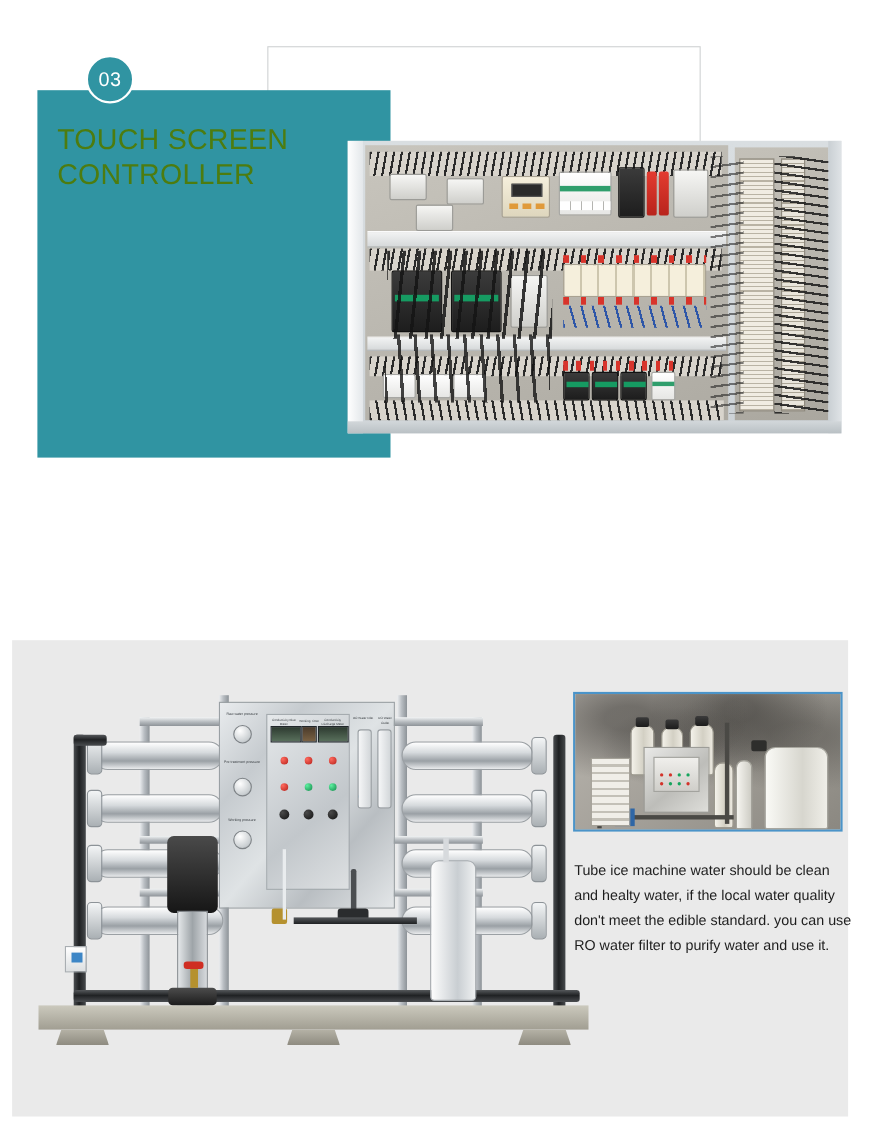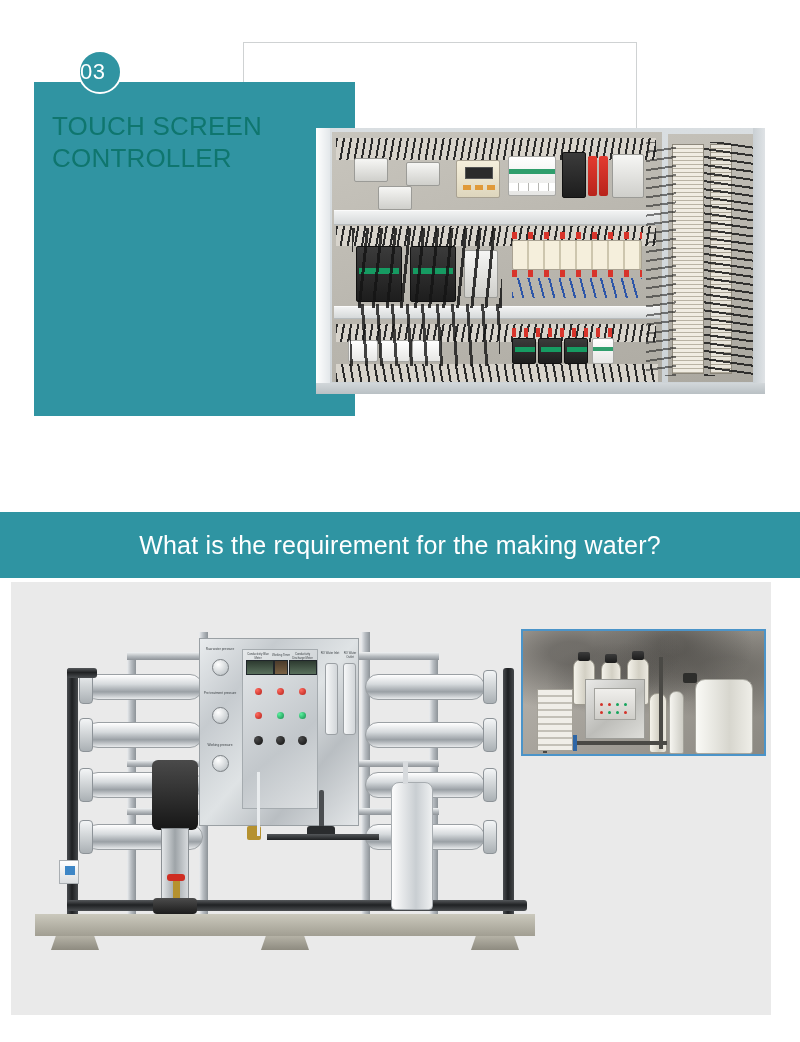--- a/index.html
+++ b/index.html
@@ -39,31 +39,31 @@
     background: #3094a2;
   }
   .num-badge {
     position: absolute;
     left: 78px; top: 50px;
     width: 44px; height: 44px;
     border-radius: 50%;
     border: 2px solid #ffffff;
     background: #3094a2;
     color: #ffffff;
-    font-size: 22px;
+    font-size: 18px;
     line-height: 40px;
-    text-align: left;
+    text-align: center;
     letter-spacing: 0.5px;
     z-index: 4;
   }
   .feature-title {
     position: absolute;
     left: 52px; top: 110px;
     width: 290px;
-    color: #0f766e;
+    color: #4d7c0f;
     font-size: 26px;
     line-height: 32px;
     font-weight: 400;
     letter-spacing: 0.2px;
     z-index: 3;
   }
   .feature-body {
     position: absolute;
     left: 54px; top: 203px;
     width: 258px;
@@ -388,23 +388,20 @@
       <div class="pp-terminals2"></div>
       <div class="pp-wirefan2"></div>
       <div class="pp-wirefan"></div>
 
       <div class="pp-frame-l"></div>
       <div class="pp-frame-r"></div>
       <div class="pp-frame-b"></div>
     </div>
   </section>
 
-  <section class="banner">
-    <h1 class="banner-title">What is the requirement for the making water?</h1>
-  </section>
 
   <section class="content-area">
 
     <div class="ro-photo">
 
       <div class="ro-frame-v" style="left:96px;top:40px;width:9px;height:264px;"></div>
       <div class="ro-frame-v" style="left:168px;top:20px;width:9px;height:284px;"></div>
       <div class="ro-frame-v" style="left:330px;top:20px;width:9px;height:284px;"></div>
       <div class="ro-frame-v" style="left:398px;top:40px;width:9px;height:264px;"></div>
       <div class="ro-frame-h" style="left:96px;top:40px;width:312px;height:8px;"></div>
@@ -526,15 +523,16 @@
       <div class="ip-pipe" style="left:20px;top:60px;width:4px;height:62px;"></div>
       <div class="ip-pipe" style="left:136px;top:26px;width:4px;height:92px;"></div>
       <div class="ip-pipe" style="left:48px;top:110px;width:96px;height:4px;"></div>
       <div class="ip-blue" style="left:26px;top:82px;width:22px;height:22px;"></div>
       <div class="ip-blue" style="left:36px;top:104px;width:18px;height:16px;"></div>
       <div style="position:absolute;left:14px;top:58px;width:36px;height:62px;
            background:repeating-linear-gradient(180deg,#f0eee8 0 5px,#c3c0b7 5px 7px);border:1px solid #a5a299;"></div>
       <div style="position:absolute;left:160px;top:42px;width:14px;height:10px;background:#2e2e2c;border-radius:2px;"></div>
     </div>
 
+    <p class="req-text">Tube ice machine water should be clean and healty water, if the local water quality don't meet the edible standard. you can use RO water filter to purify water and use it.</p>
   </section>
 
 </div>
 
 </body></html>

